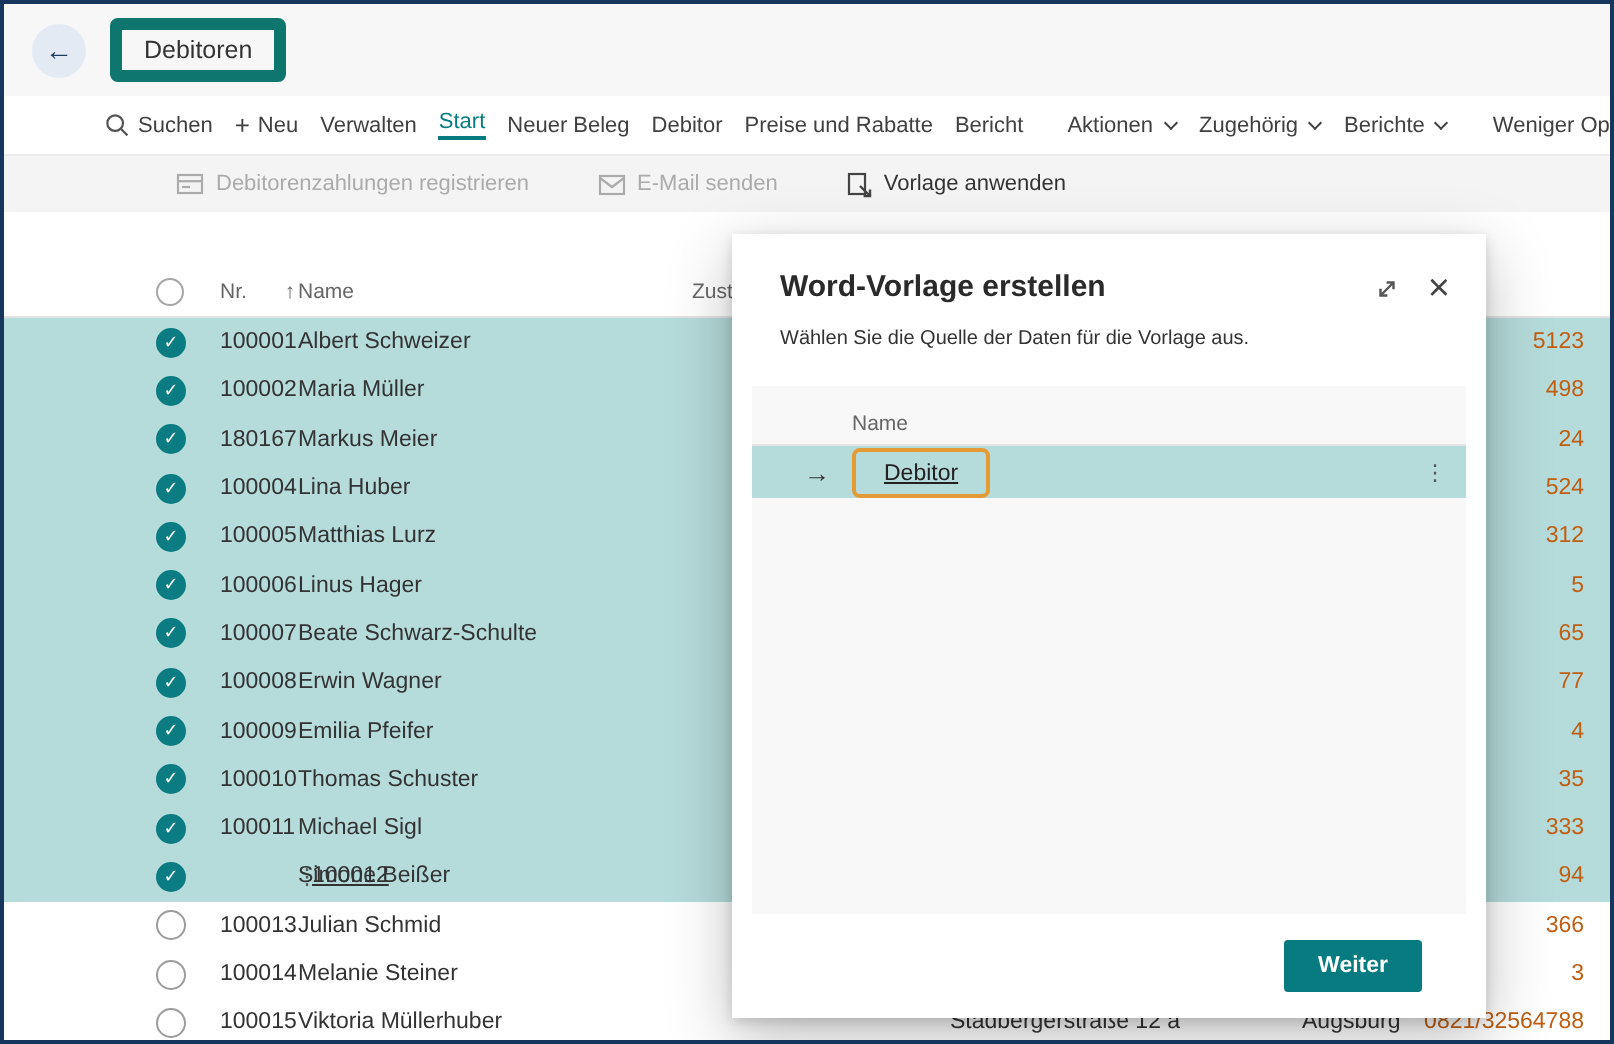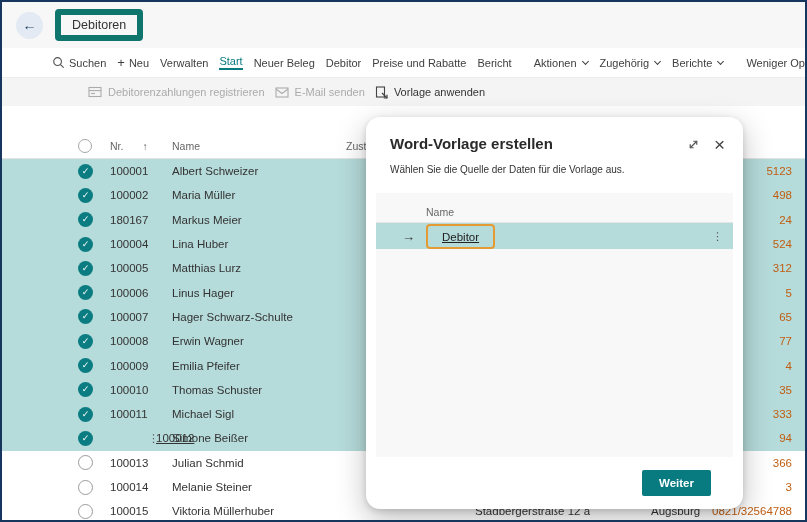--- a/index.html
+++ b/index.html
@@ -27,34 +27,34 @@
   .ribbon-item { display:flex; align-items:center; gap:4px; cursor:pointer; }
   .ribbon-item.active { color:#077b80; border-bottom:2px solid #077b80; padding-bottom:1px; }
   .chev {
     width:5px; height:5px; border-right:1.2px solid currentColor; border-bottom:1.2px solid currentColor;
     display:inline-block; transform:rotate(45deg); margin:0 1px 2px 2px;
   }
   .vdiv { width:1px; height:14px; background:#d8d8d8; }
   .plus-glyph { font-size:13px; line-height:1; }
   
   .toolbar2 {
-    height:28px; background:#f4f4f4; display:flex; align-items:center; gap:10px;
+    height:28px; background:#f4f4f4; display:flex; align-items:center; gap:34px;
     padding:0 16px 0 86px; font-size:11px;
   }
   .tool-item { display:flex; align-items:center; gap:6px; cursor:pointer; color:#333; }
   .tool-item.disabled { color:#ababab; cursor:default; }
   .tool-item svg { display:block; }
   
   .spacer { height:28px; background:#fff; }
   .thead {
     height:25px; display:flex; align-items:center; border-bottom:1px solid #e3e3e3;
     color:#666; font-size:10.5px; position:relative; padding-left:76px;
   }
   .cell-check { width:32px; display:flex; align-items:center; }
-  .cell-nr { width:62px; display:flex; align-items:center; gap:19px; }
+  .cell-nr { width:39px; display:flex; align-items:center; gap:19px; }
   .cell-name { width:200px; }
   .hdr-circle { width:14px; height:14px; border:1px solid #a6a6a6; border-radius:50%; background:#fff; }
   .hdr-resp { position:absolute; left:344px; white-space:nowrap; }
   .row {
     height:24.3px; display:flex; align-items:center; font-size:11.5px; color:#333;
     position:relative; padding-left:76px; background:#fff;
   }
   .row.selected { background:#b5dbda; }
   .chk { width:15px; height:15px; border-radius:50%; cursor:pointer; }
   .chk.on { background:#0b7d82; display:flex; align-items:center; justify-content:center; }
@@ -62,21 +62,21 @@
   .chk.off { border:1px solid #9b9b9b; background:#fff; }
   .nr-underline { text-decoration:underline;margin-left:46px; }
   .row-dots { position:absolute; left:146px; color:#555; font-size:11px; cursor:pointer; }
   .cell-phone { position:absolute; right:13px; color:#c05e12; }
   .cell-addr { position:absolute; left:473px; }
   .cell-city { position:absolute; left:649px; }
   
   .modal {
     position:absolute; left:364px; top:115px; width:377px; height:392px; background:#fff;
     box-shadow:0 10px 30px rgba(0,0,0,.25), 0 2px 6px rgba(0,0,0,.15);
-    display:flex; flex-direction:column; z-index:10;border-radius:14px;
+    display:flex; flex-direction:column; z-index:10;
   }
   .modal-head { display:flex; justify-content:space-between; align-items:flex-start; padding:18px 18px 4px 24px; }
   .modal-title { font-size:15px; font-weight:bold; color:#2a2a2a; }
   .modal-icons { display:flex; align-items:center; gap:14px; }
   .modal-icons .icon-btn { cursor:pointer; color:#444; display:flex; align-items:center; }
   .close-glyph { font-size:19px; line-height:1; }
   .modal-sub { padding:6px 24px 12px; font-size:10px; color:#333; }
   .modal-panel { flex:1; margin:6px 10px 0; background:#f8f8f8; position:relative; padding-top:8px; }
   .grid-head {
     height:22px; display:flex; align-items:center; padding-left:50px;
@@ -261,21 +261,21 @@
       <span class="cell-name">Linus Hager</span>
       <span class="cell-phone">5</span>
     </div>
     <div class="row selected">
       <span class="cell-check">
           <span class="chk on"></span>
         </span>
       <span class="cell-nr">
           <span>100007</span>
         </span>
-      <span class="cell-name">Hager Schwarz-Schulte</span>
+      <span class="cell-name">Beate Schwarz-Schulte</span>
       <span class="cell-phone">65</span>
     </div>
     <div class="row selected">
       <span class="cell-check">
           <span class="chk on"></span>
         </span>
       <span class="cell-nr">
           <span>100008</span>
         </span>
       <span class="cell-name">Erwin Wagner</span>

